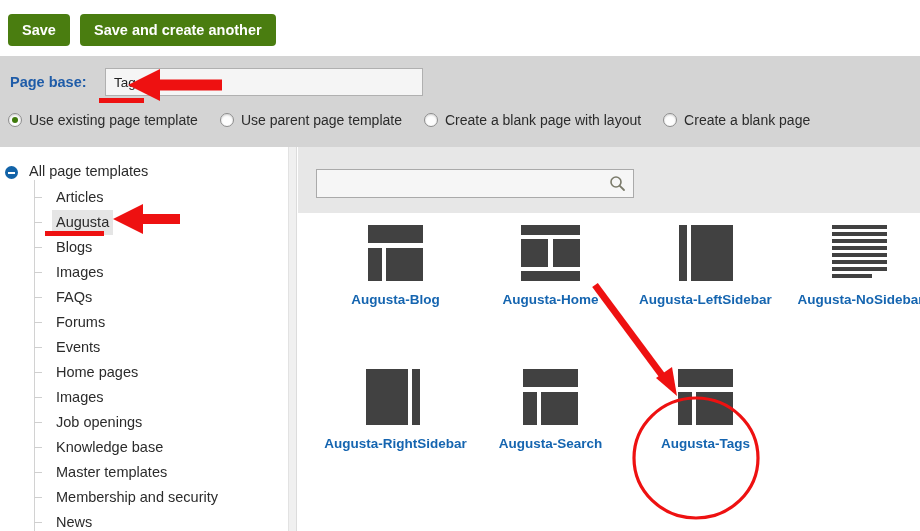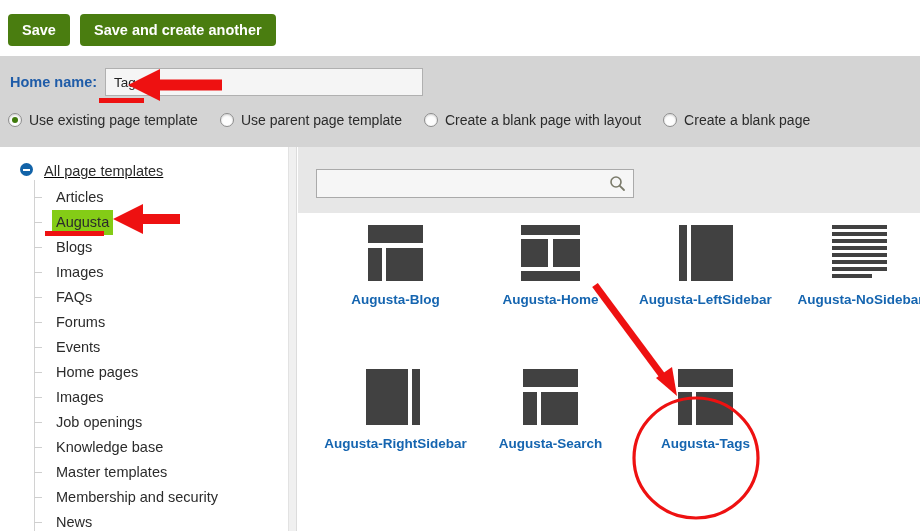--- a/index.html
+++ b/index.html
@@ -91,24 +91,23 @@
     font-size:14px;color:#2b2b2b;
   }
 
   
   .tree-panel{
     position:absolute;left:0;top:147px;width:288px;height:384px;
     background:#ffffff;
     overflow:hidden;
   }
   .tree-root{
-    position:absolute;left:20px;top:16px;
-    display:flex;align-items:flex-start;
-    cursor:pointer;
-    text-decoration:underline;
+    position:absolute;left:5px;top:16px;
+    display:flex;align-items:flex-end;
+    cursor:pointer;
   }
   .collapse-icon{
     width:13px;height:13px;border-radius:50%;
     background:#1263a8;
     position:relative;flex:none;margin-right:11px;
     cursor:pointer;
   }
   .collapse-icon::after{
     content:"";position:absolute;left:3px;top:6px;
     width:7px;height:2px;background:#ffffff;
@@ -130,21 +129,21 @@
     cursor:pointer;white-space:nowrap;
   }
   .tree-item::before{
     content:"";position:absolute;left:34px;top:12px;
     width:8px;height:1px;background:#cfcfcf;
   }
   .tree-item .itxt{
     display:inline-block;padding:0 4px;
   }
   .tree-item.selected .itxt{
-    background:#84cc16;
+    background:#e5e5e5;
   }
 
   
   .panel-scroll{
     position:absolute;left:288px;top:147px;width:9px;height:384px;
     background:#f0f0f0;
     border-left:1px solid #e2e2e2;
     border-right:1px solid #dcdcdc;
     box-sizing:border-box;
     cursor:pointer;
@@ -207,21 +206,21 @@
 <body>
 
 <div class="toolbar">
   <button class="btn-green" id="save-btn">Save</button>
   <button class="btn-green" id="save-another-btn">Save and create another</button>
 </div>
 
 <div class="settings-band">
 
   <div class="pagename-row">
-    <span class="pagename-label">Home name:</span>
+    <span class="pagename-label">Page base:</span>
     <input class="pagename-input" type="text" value="Tag" style="">
   </div>
 
   <div class="radio-row" id="radio-row">
       <div class="radio-item">
         <span class="radio-dot checked"></span>
         <span class="radio-label">Use existing page template</span>
       </div>
       <div class="radio-item">
         <span class="radio-dot"></span>

